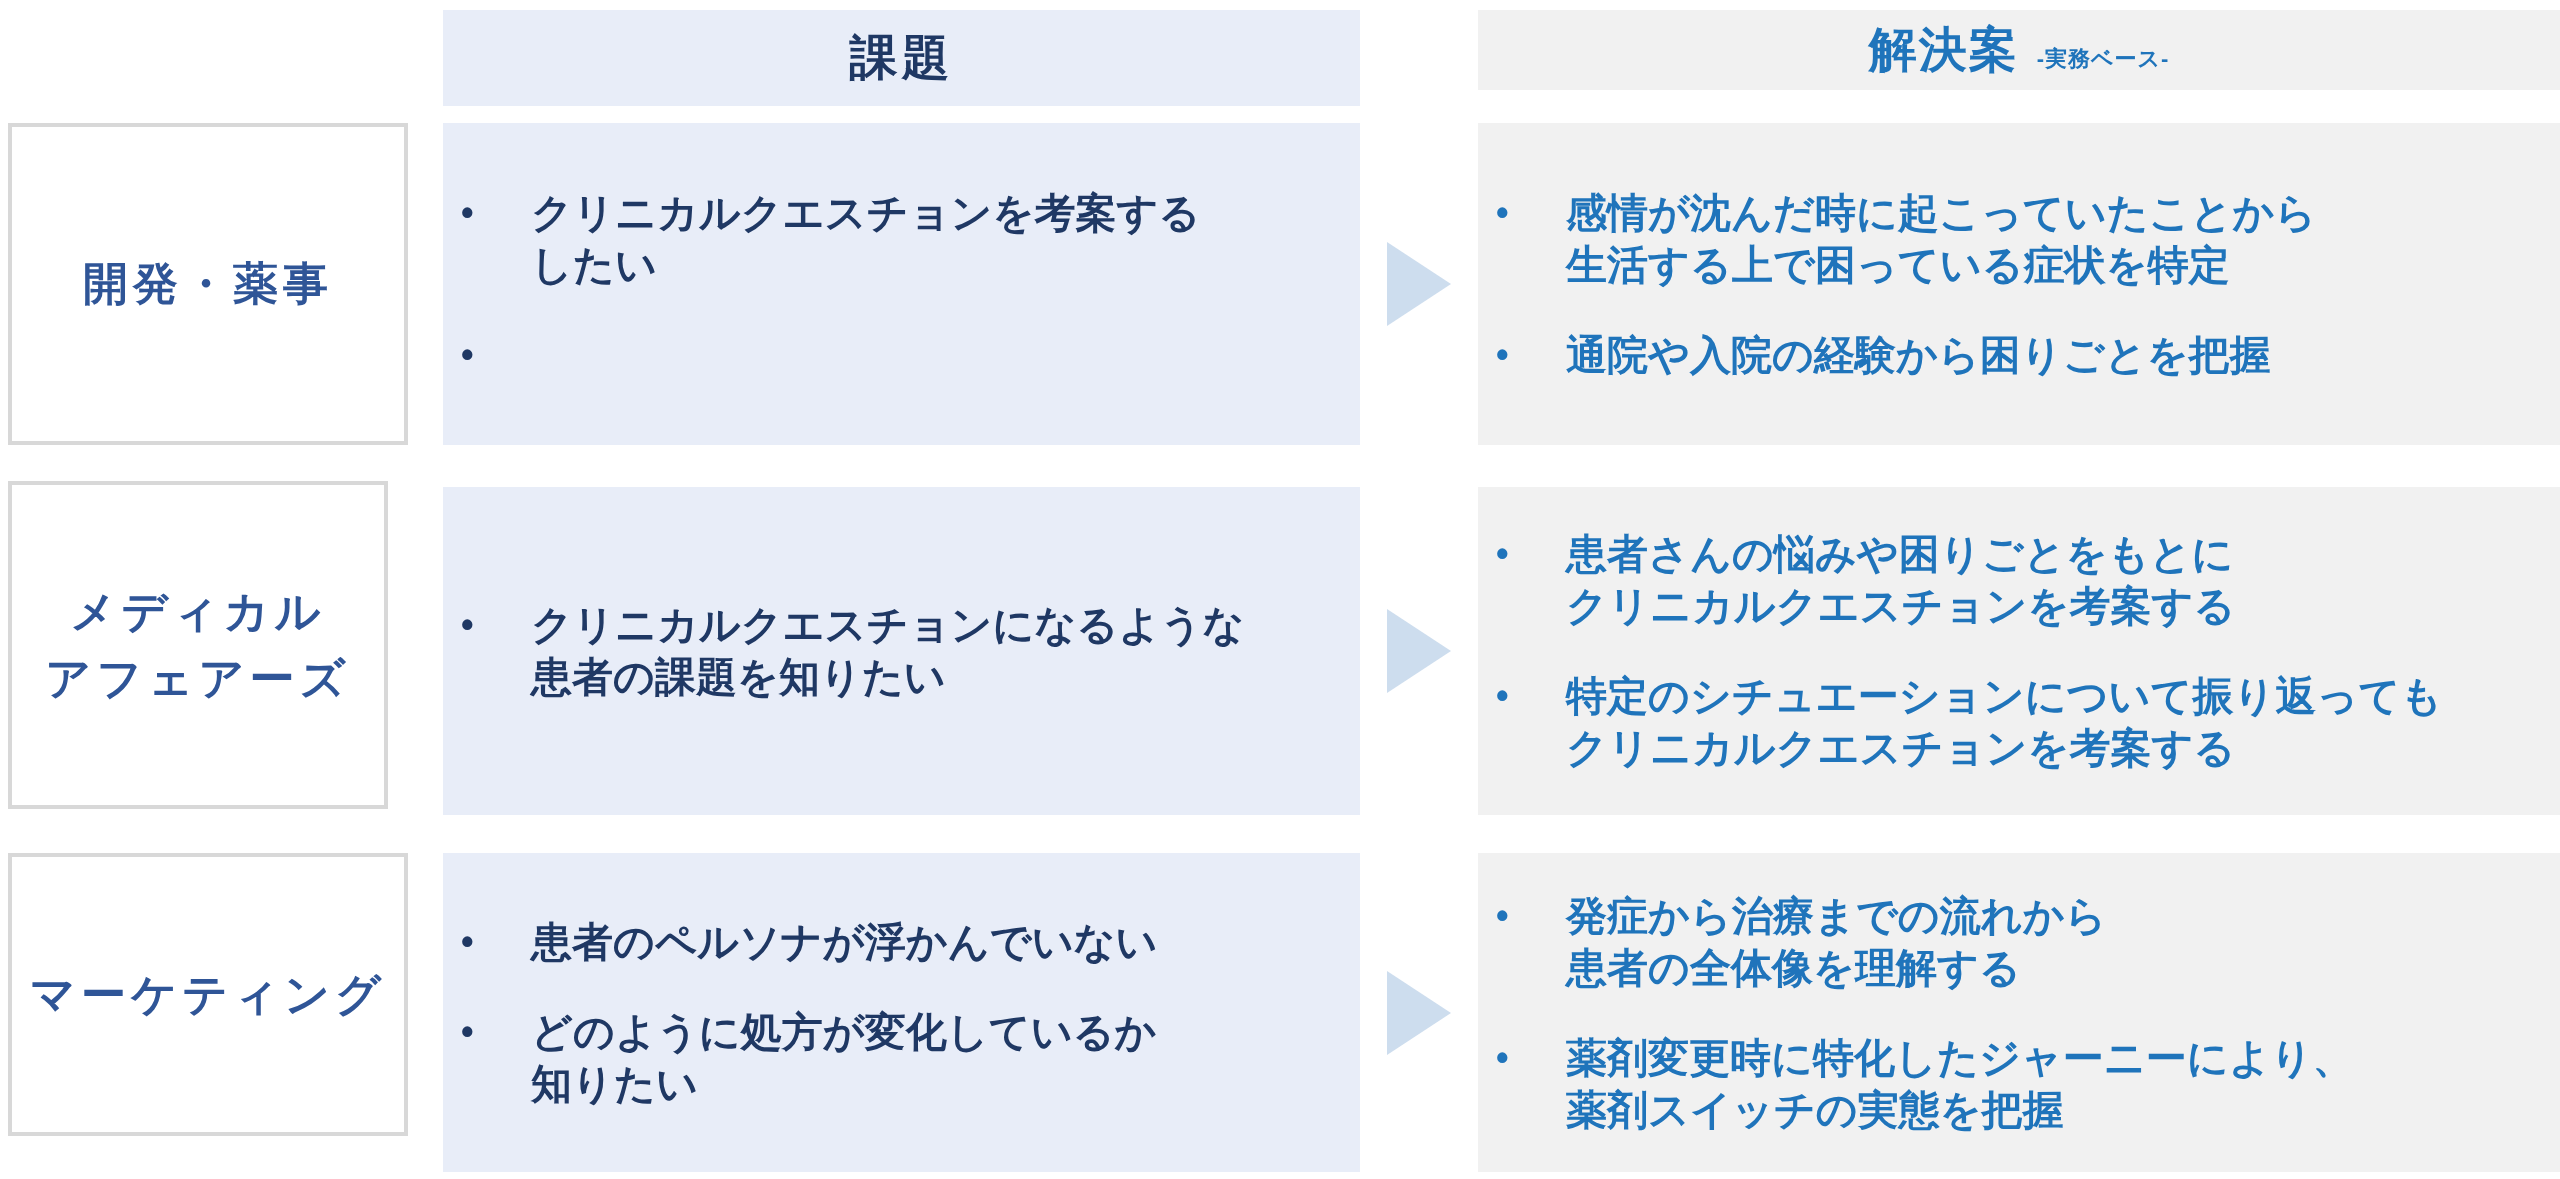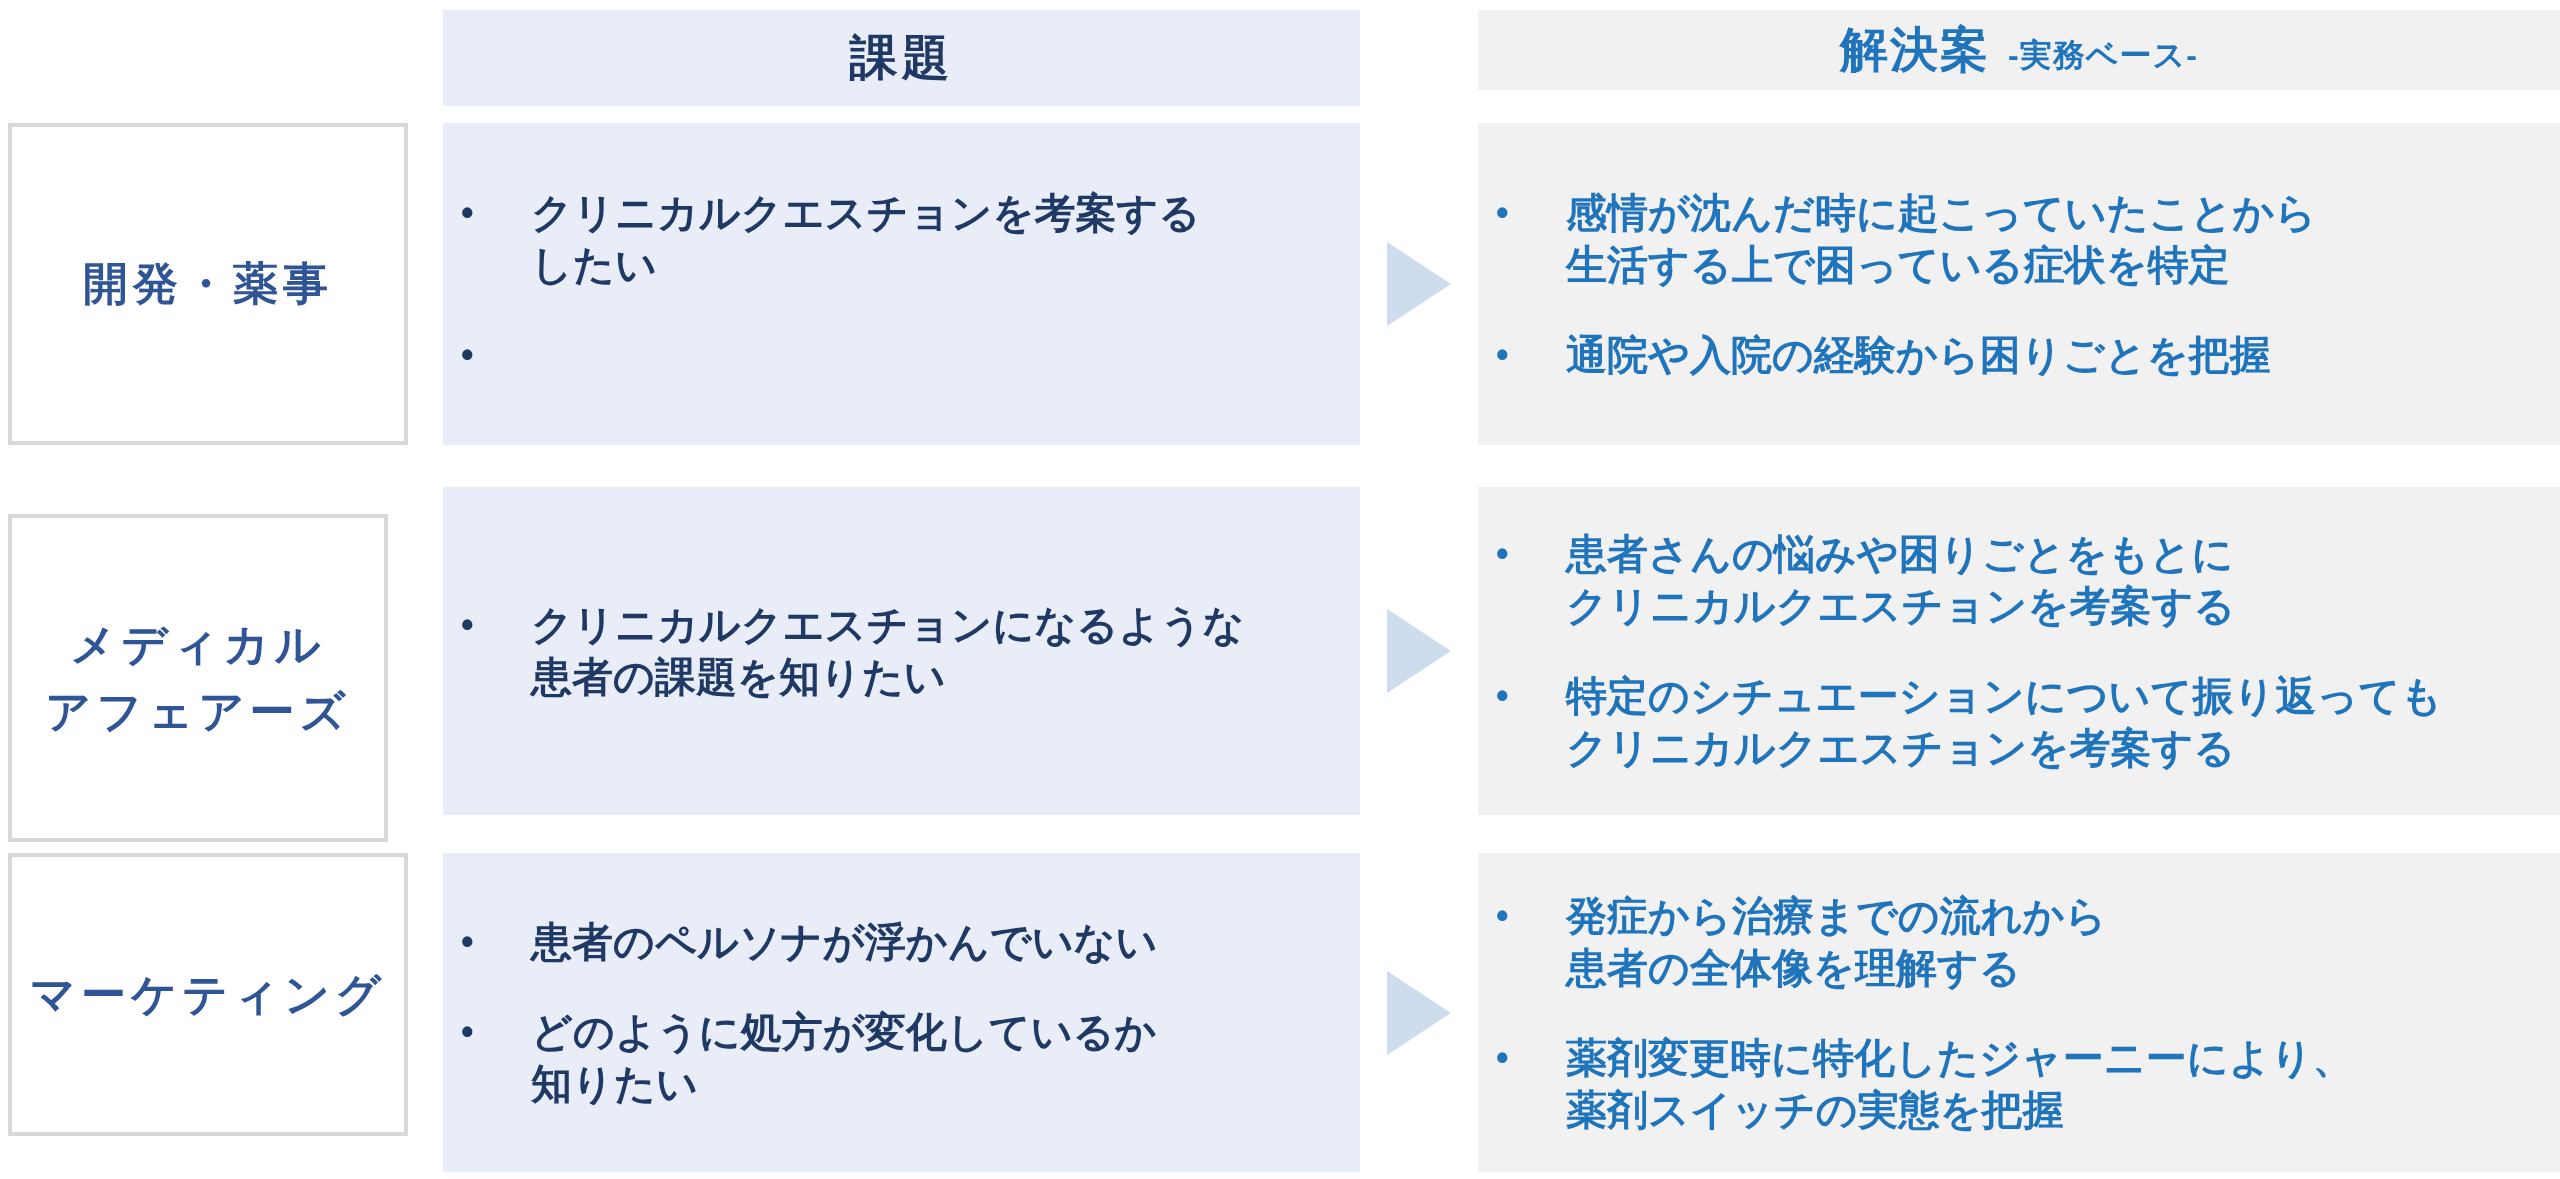--- a/index.html
+++ b/index.html
@@ -7,21 +7,21 @@
   .canvas{position:relative;width:2560px;height:1179px;background:#ffffff;overflow:hidden;}
   .box{position:absolute;box-sizing:border-box;}
 
   
   .hdr{display:flex;align-items:center;justify-content:center;}
   .issue-hdr{background:var(--issue-bg,#e8edf8);}
   .sol-hdr{background:var(--solution-bg,#f1f1f1);}
   .hdr-inner{display:flex;align-items:baseline;gap:18px;}
   .issue-hdr .hdr-text{font-size:48px;color:var(--issue-text,#1f3864);letter-spacing:4px;}
   .sol-hdr .hdr-text{font-size:48px;color:var(--solution-text,#1f74bb);letter-spacing:2px;}
-  .sol-hdr .hdr-sub{font-size:32px;color:var(--solution-text,#1f74bb);letter-spacing:1px;}
+  .sol-hdr .hdr-sub{font-size:22px;color:var(--solution-text,#1f74bb);letter-spacing:1px;}
 
   
   .label-box{background:#ffffff;border:4px solid var(--label-border,#d8d8d8);
     display:flex;align-items:center;justify-content:center;text-align:center;
     color:var(--label-text,#2f5597);font-size:45px;line-height:1.5;
     letter-spacing:5px;white-space:pre-line;}
 
   
   .cell{display:flex;flex-direction:column;justify-content:center;}
   .cell.issue{background:var(--issue-bg,#e8edf8);color:var(--issue-text,#1f3864);}
@@ -72,21 +72,21 @@
       <span class="dot">•</span>
       <span class="btext">感情が沈んだ時に起こっていたことから
 生活する上で困っている症状を特定</span>
     </div>
     <div class="bullet">
       <span class="dot">•</span>
       <span class="btext">通院や入院の経験から困りごとを把握</span>
     </div>
   </div>
 
-  <div class="box label-box" style="left:8px;top:514px;width:380px;height:328px">
+  <div class="box label-box" style="left:8px;top:481px;width:380px;height:328px">
     <div>メディカル
 アフェアーズ</div>
   </div>
   <div class="box cell issue" style="left:443px;top:487px;width:917px;height:328px">
     <div class="bullet">
       <span class="dot">•</span>
       <span class="btext">クリニカルクエスチョンになるような
 患者の課題を知りたい</span>
     </div>
   </div>

